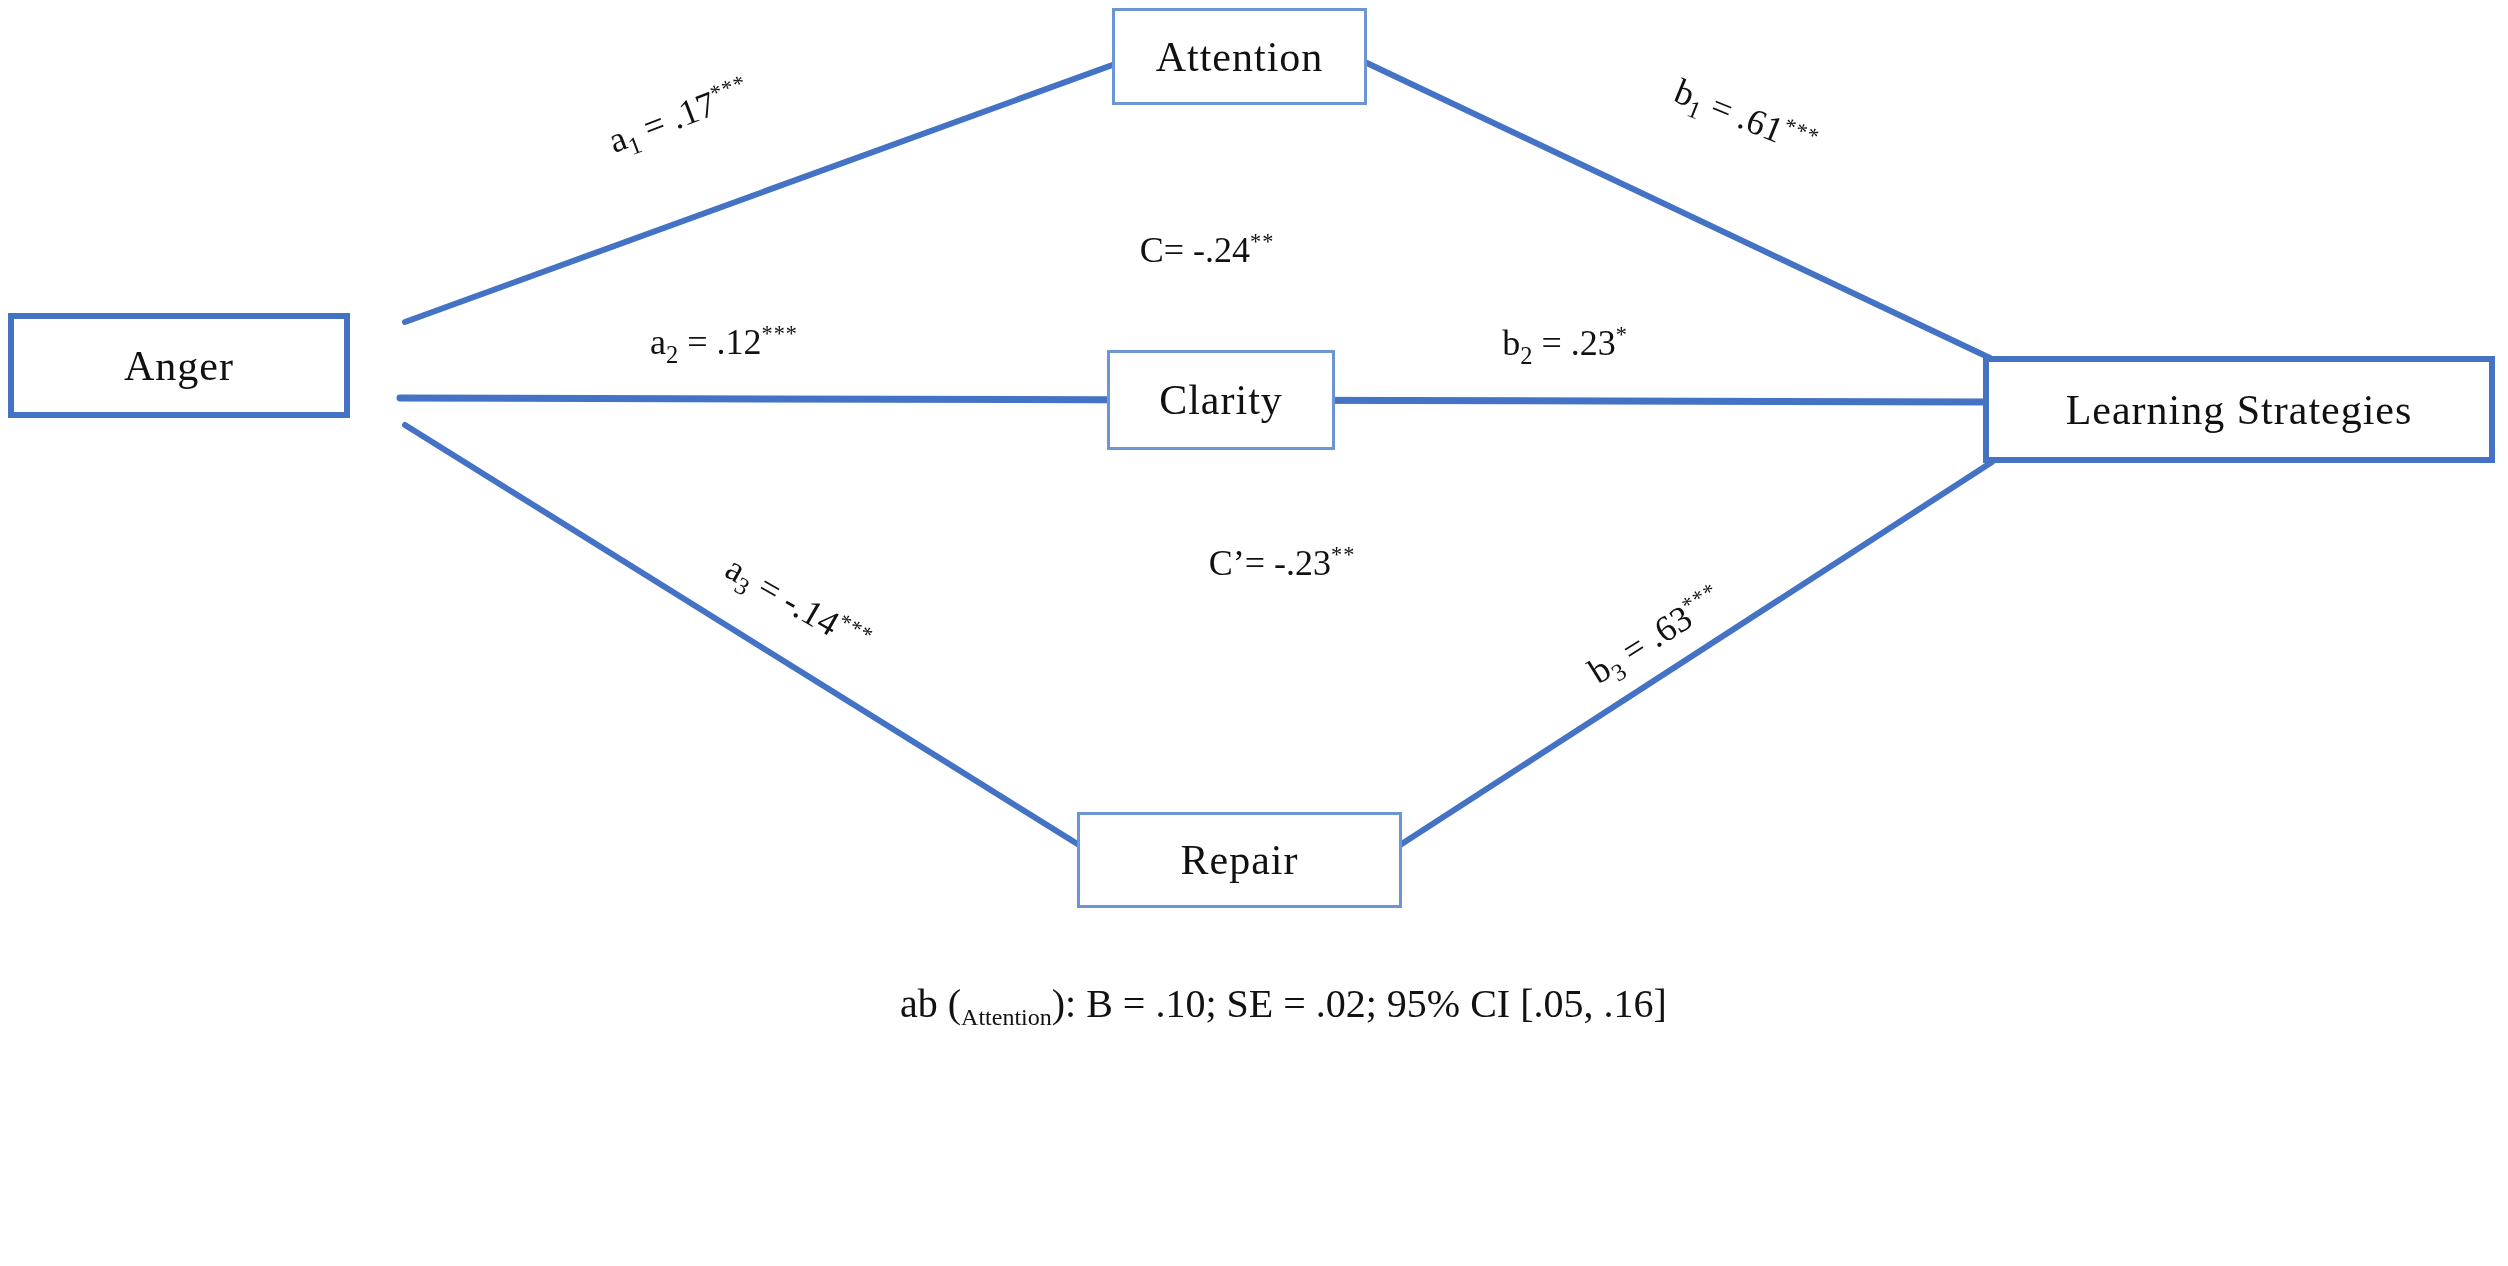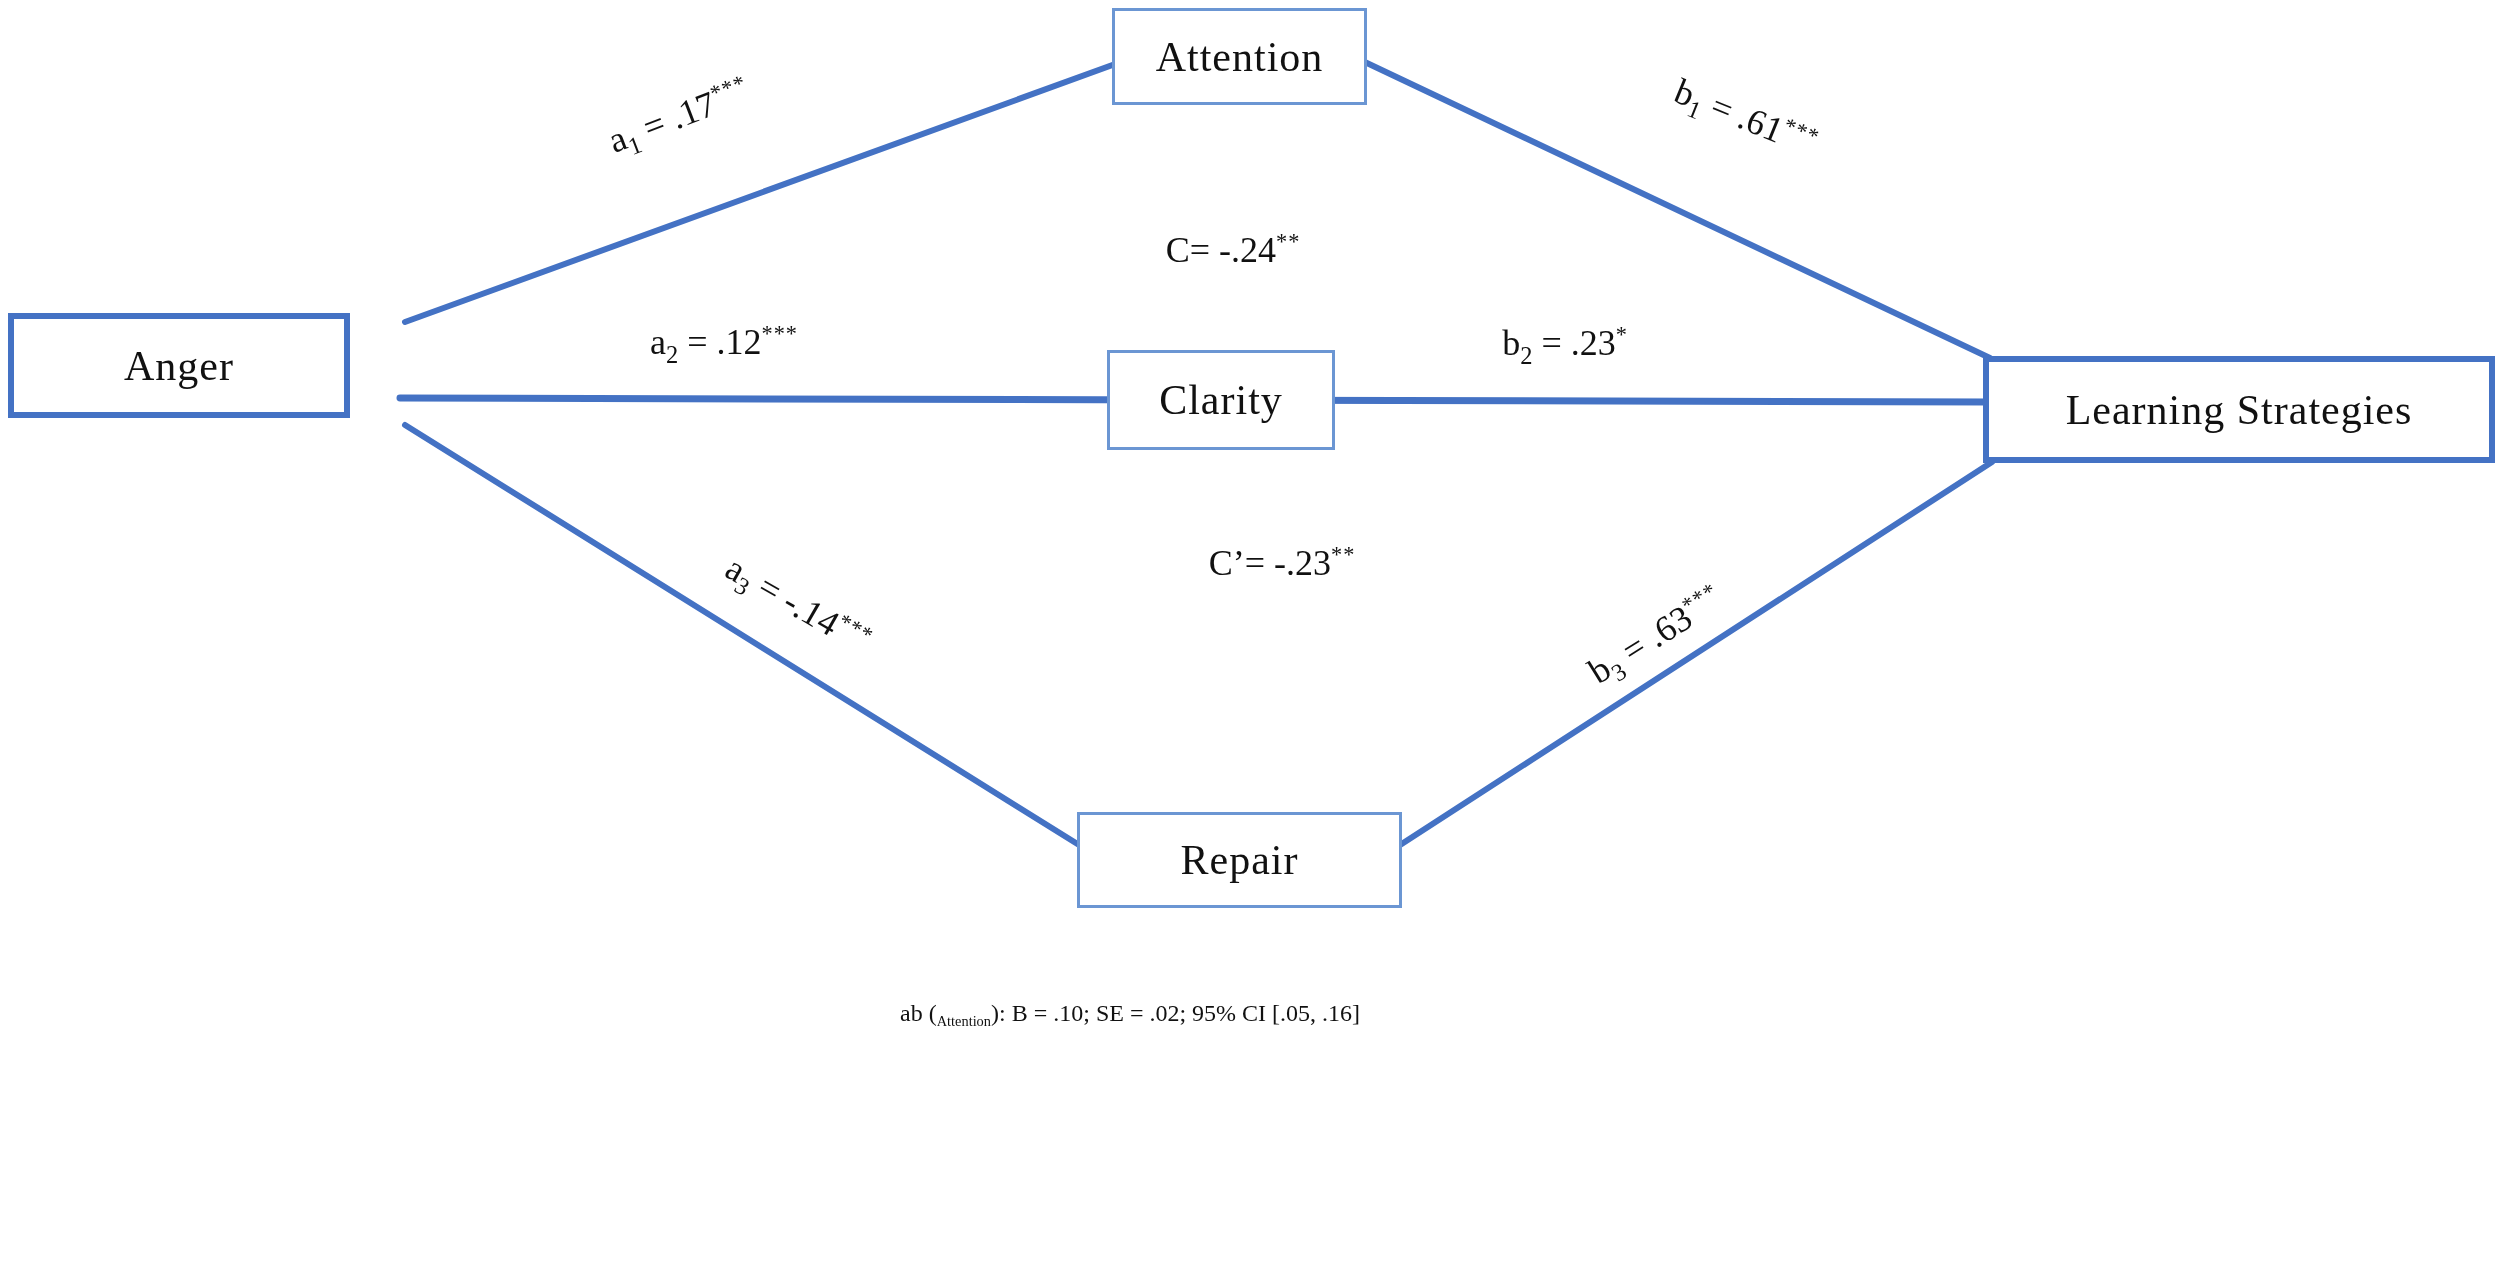--- a/index.html
+++ b/index.html
@@ -43,31 +43,30 @@
     white-space: nowrap;
     transform: translate(-50%, -50%);
   }
   .plabel sub { font-size: 0.68em; }
   .plabel sup { font-size: 0.62em; letter-spacing: 1px; }
 
   .plabel-a1 { left: 680px;  top: 118px; transform: translate(-50%,-50%) rotate(-21deg); }
   .plabel-b1 { left: 1745px; top: 120px; transform: translate(-50%,-50%) rotate(22deg); }
   .plabel-a2 { left: 724px;  top: 345px; }
   .plabel-b2 { left: 1565px; top: 346px; }
-  .plabel-c  { left: 1233px; top: 250px; }
+  .plabel-c  { left: 1207px; top: 250px; }
   .plabel-cp { left: 1282px; top: 563px; }
   .plabel-a3 { left: 797px;  top: 607px; transform: translate(-50%,-50%) rotate(30deg); }
   .plabel-b3 { left: 1657px; top: 637px; transform: translate(-50%,-50%) rotate(-32deg); }
 
   .note {
     position: absolute;
     left: 900px;
-    font-size: 24px;
+    font-size: 40px;
     white-space: nowrap;
-    margin-top: 20px;
   }
   .note .med-sub {
     font-size: 0.6em;
     vertical-align: -0.35em;
     letter-spacing: 0;
   }
   .note-1 { top: 980px; }
   .note-2 { top: 1090px; }
   .note-3 { top: 1196px; }
 </style>

